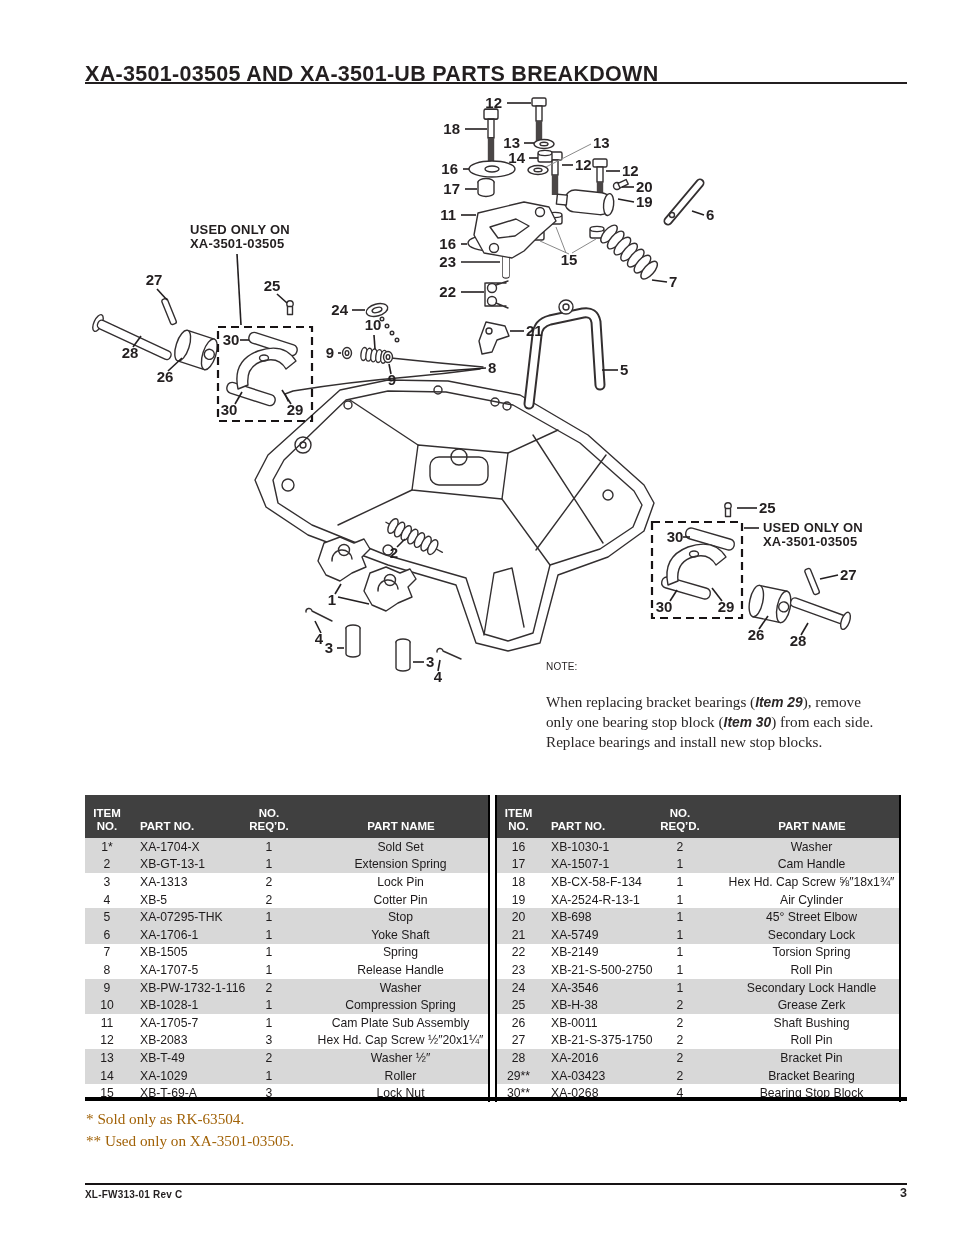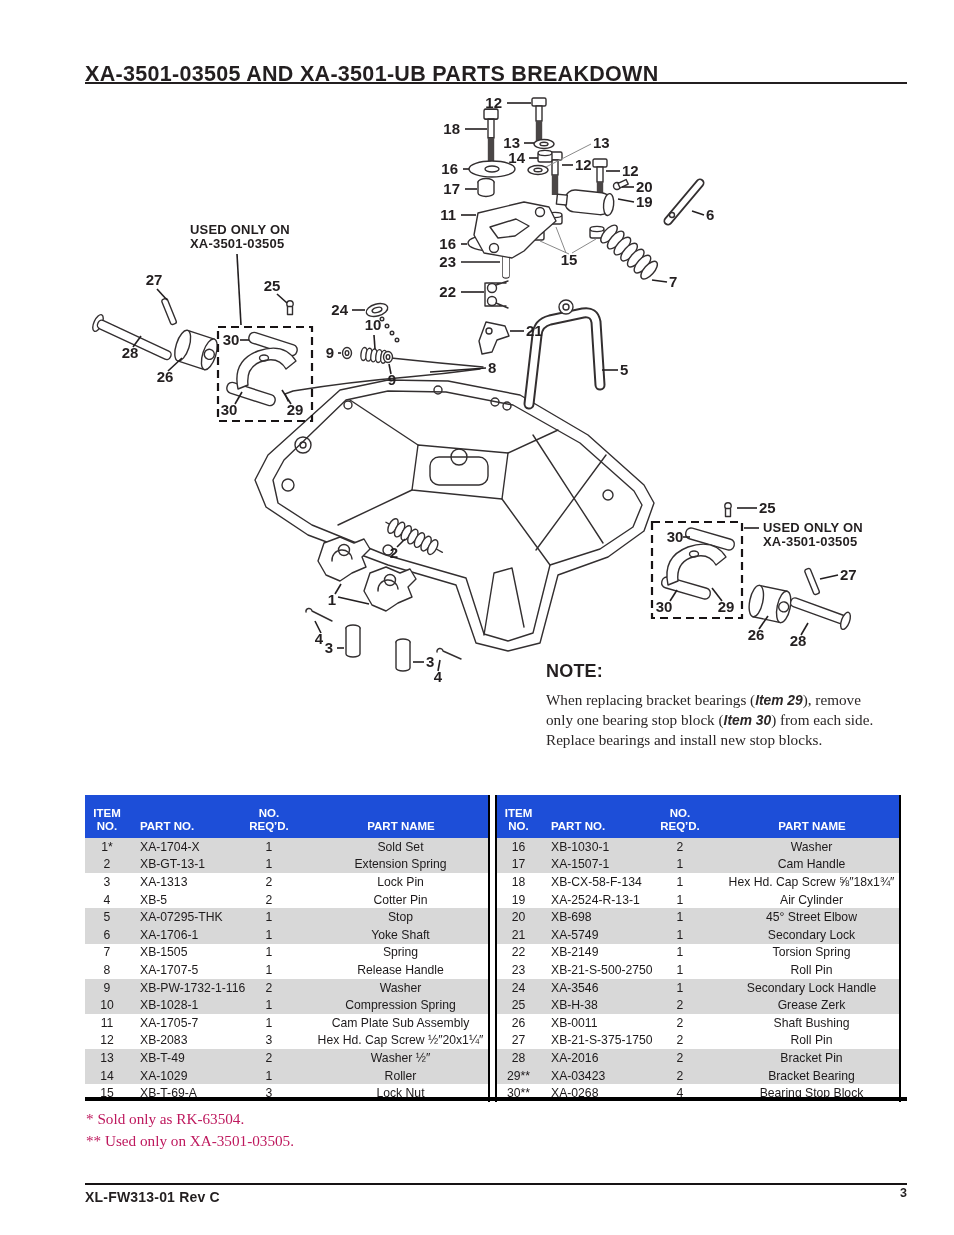--- a/index.html
+++ b/index.html
@@ -18,44 +18,44 @@
   .thickw{stroke:#ffffff;stroke-width:5.5;stroke-linecap:round;fill:none;}
   .tube{stroke:#332f30;stroke-width:11;stroke-linejoin:round;stroke-linecap:round;fill:none;}
   .tubew{stroke:#ffffff;stroke-width:7;stroke-linejoin:round;stroke-linecap:round;fill:none;}
   .dashbox{stroke:#171314;stroke-width:2.2;fill:none;stroke-dasharray:8 5;}
   .co-text{font-family:"Liberation Sans",sans-serif;font-weight:bold;font-size:15px;fill:#231f20;}
   .usage-text{font-family:"Liberation Sans",sans-serif;font-weight:bold;font-size:13px;fill:#231f20;letter-spacing:.2px;}
   .leader{stroke:#231f20;stroke-width:1.6;fill:none;}
   .leader-thin{stroke:#8a8a8a;stroke-width:1;fill:none;}
 
   .note{position:absolute;left:546px;top:661px;width:375px;}
-  .note-heading{font-weight:bold;font-size:18px;letter-spacing:.2px;}
-  .note-body{font-family:"Liberation Serif",serif;font-size:15.2px;line-height:19px;margin-top:8px;color:#2b2727;}
+  .note-heading{font-weight:normal;font-size:10px;letter-spacing:.2px;}
+  .note-body{font-family:"Liberation Serif",serif;font-size:15.2px;line-height:19px;margin-top:20px;color:#2b2727;}
   .note-em{font-family:"Liberation Sans",sans-serif;font-style:italic;font-weight:bold;font-size:13.8px;}
 
   .tables{position:absolute;left:85px;top:795px;display:flex;}
   table{border-collapse:collapse;table-layout:fixed;}
   .half{width:404px;}
   .t-left{border-right:2px solid #000;}
   .t-right{border-left:2px solid #000;border-right:2px solid #000;margin-left:5px;}
   col.c0{width:44px;} col.c1{width:120px;} col.c2{width:40px;} col.c3{width:200px;}
-  thead th{background:#1d4ed8;color:#fff;font-size:11.5px;line-height:13px;height:38px;
+  thead th{background:#404040;color:#fff;font-size:11.5px;line-height:13px;height:38px;
            vertical-align:bottom;padding:0 0 5px 0;font-weight:bold;white-space:nowrap;overflow:visible;}
   th.c0h,td.c0d{text-align:center;}
   th.c1h,td.c1d{text-align:left;padding-left:11px;}
   th.c2h,td.c2d{text-align:center;}
   th.c3h,td.c3d{text-align:center;padding-left:25px;}
   tbody td{height:17.6px;font-size:12.2px;color:#1d1a1b;padding-top:0;padding-bottom:0;white-space:nowrap;overflow:visible;}
   tr.shade td{background:#d8d8d8;}
   .t-bottom{position:absolute;left:85px;top:1097px;width:822px;height:4px;background:#000;}
 
   .footnotes{position:absolute;left:86px;top:1108px;font-family:"Liberation Serif",serif;
-             font-size:15.2px;line-height:22px;color:#be185d;}
+             font-size:15.2px;line-height:22px;color:#a16207;}
   .footer-rule{position:absolute;left:85px;top:1183px;width:822px;height:2px;background:#171314;}
-  .footer-left{position:absolute;left:85px;top:1189px;font-size:14px;font-weight:bold;letter-spacing:.2px;}
+  .footer-left{position:absolute;left:85px;top:1189px;font-size:10px;font-weight:bold;letter-spacing:.2px;}
   .footer-page{position:absolute;left:85px;top:1186px;width:822px;text-align:right;font-size:12.5px;font-weight:bold;}
 </style>
 </head>
 <body>
 
 <div class="page">
 
   <h1 class="title">XA-3501-03505 AND XA-3501-UB PARTS BREAKDOWN</h1>
   <div class="title-rule"></div>
 

